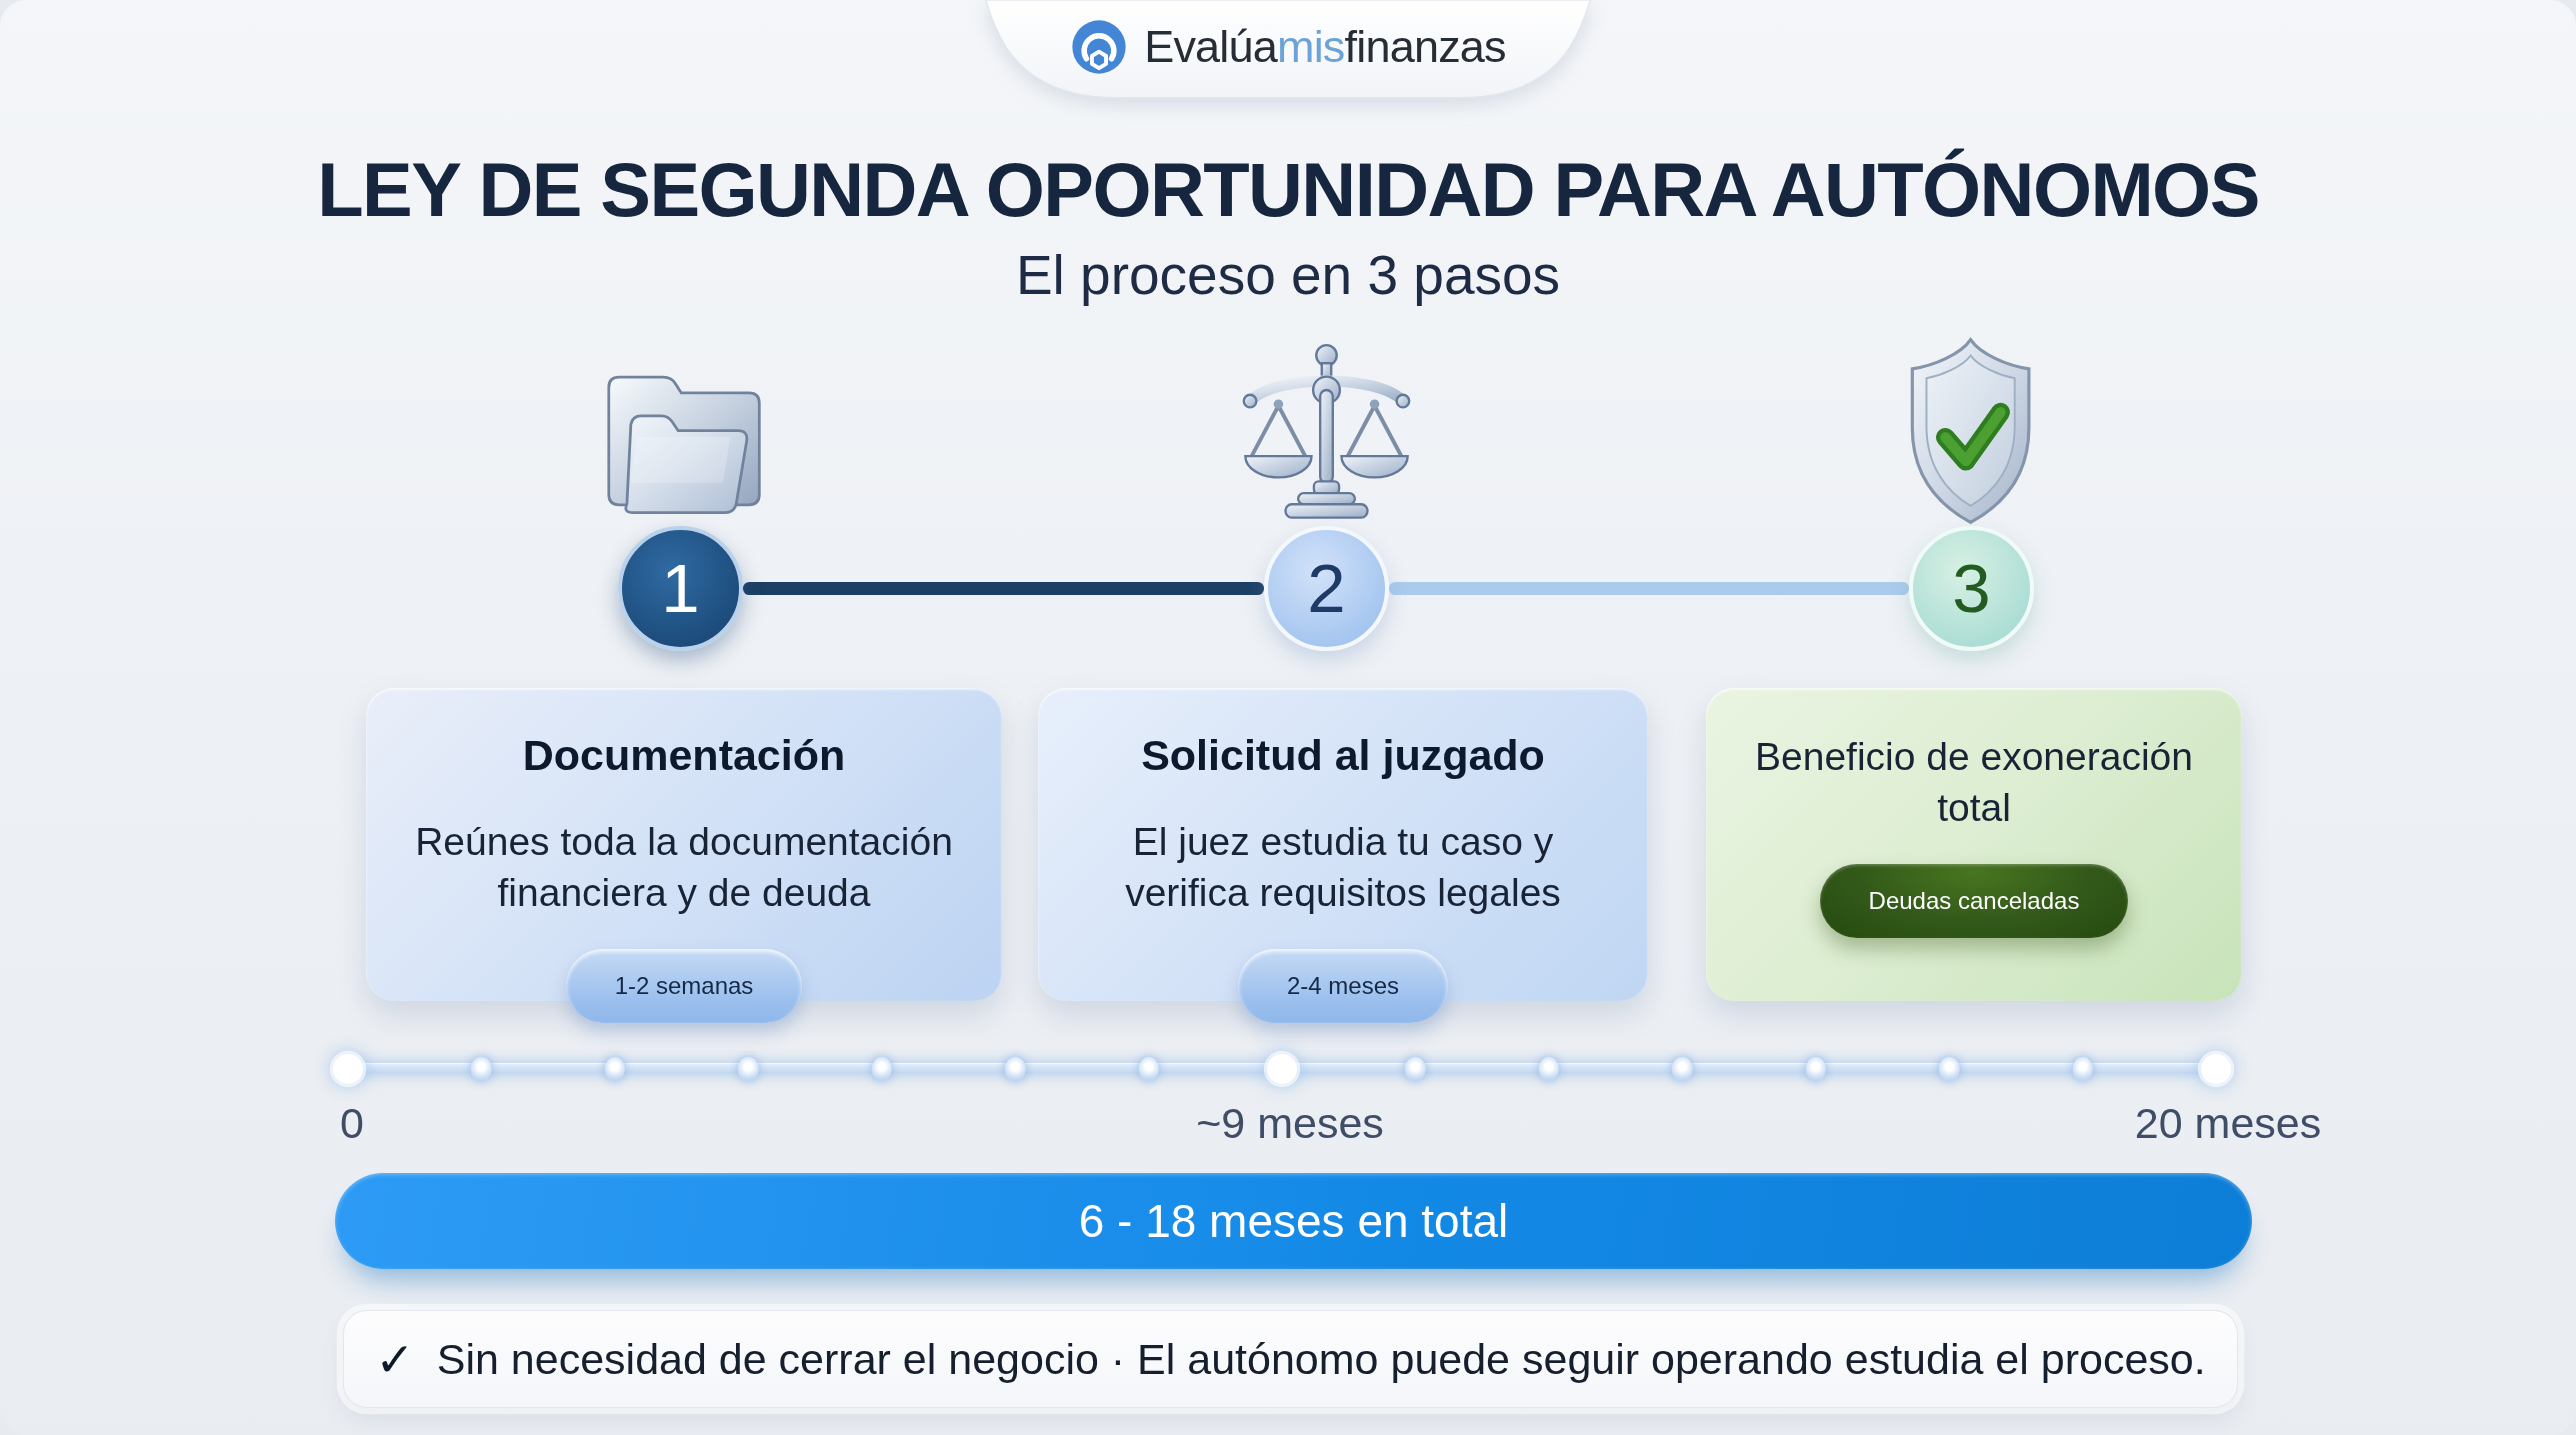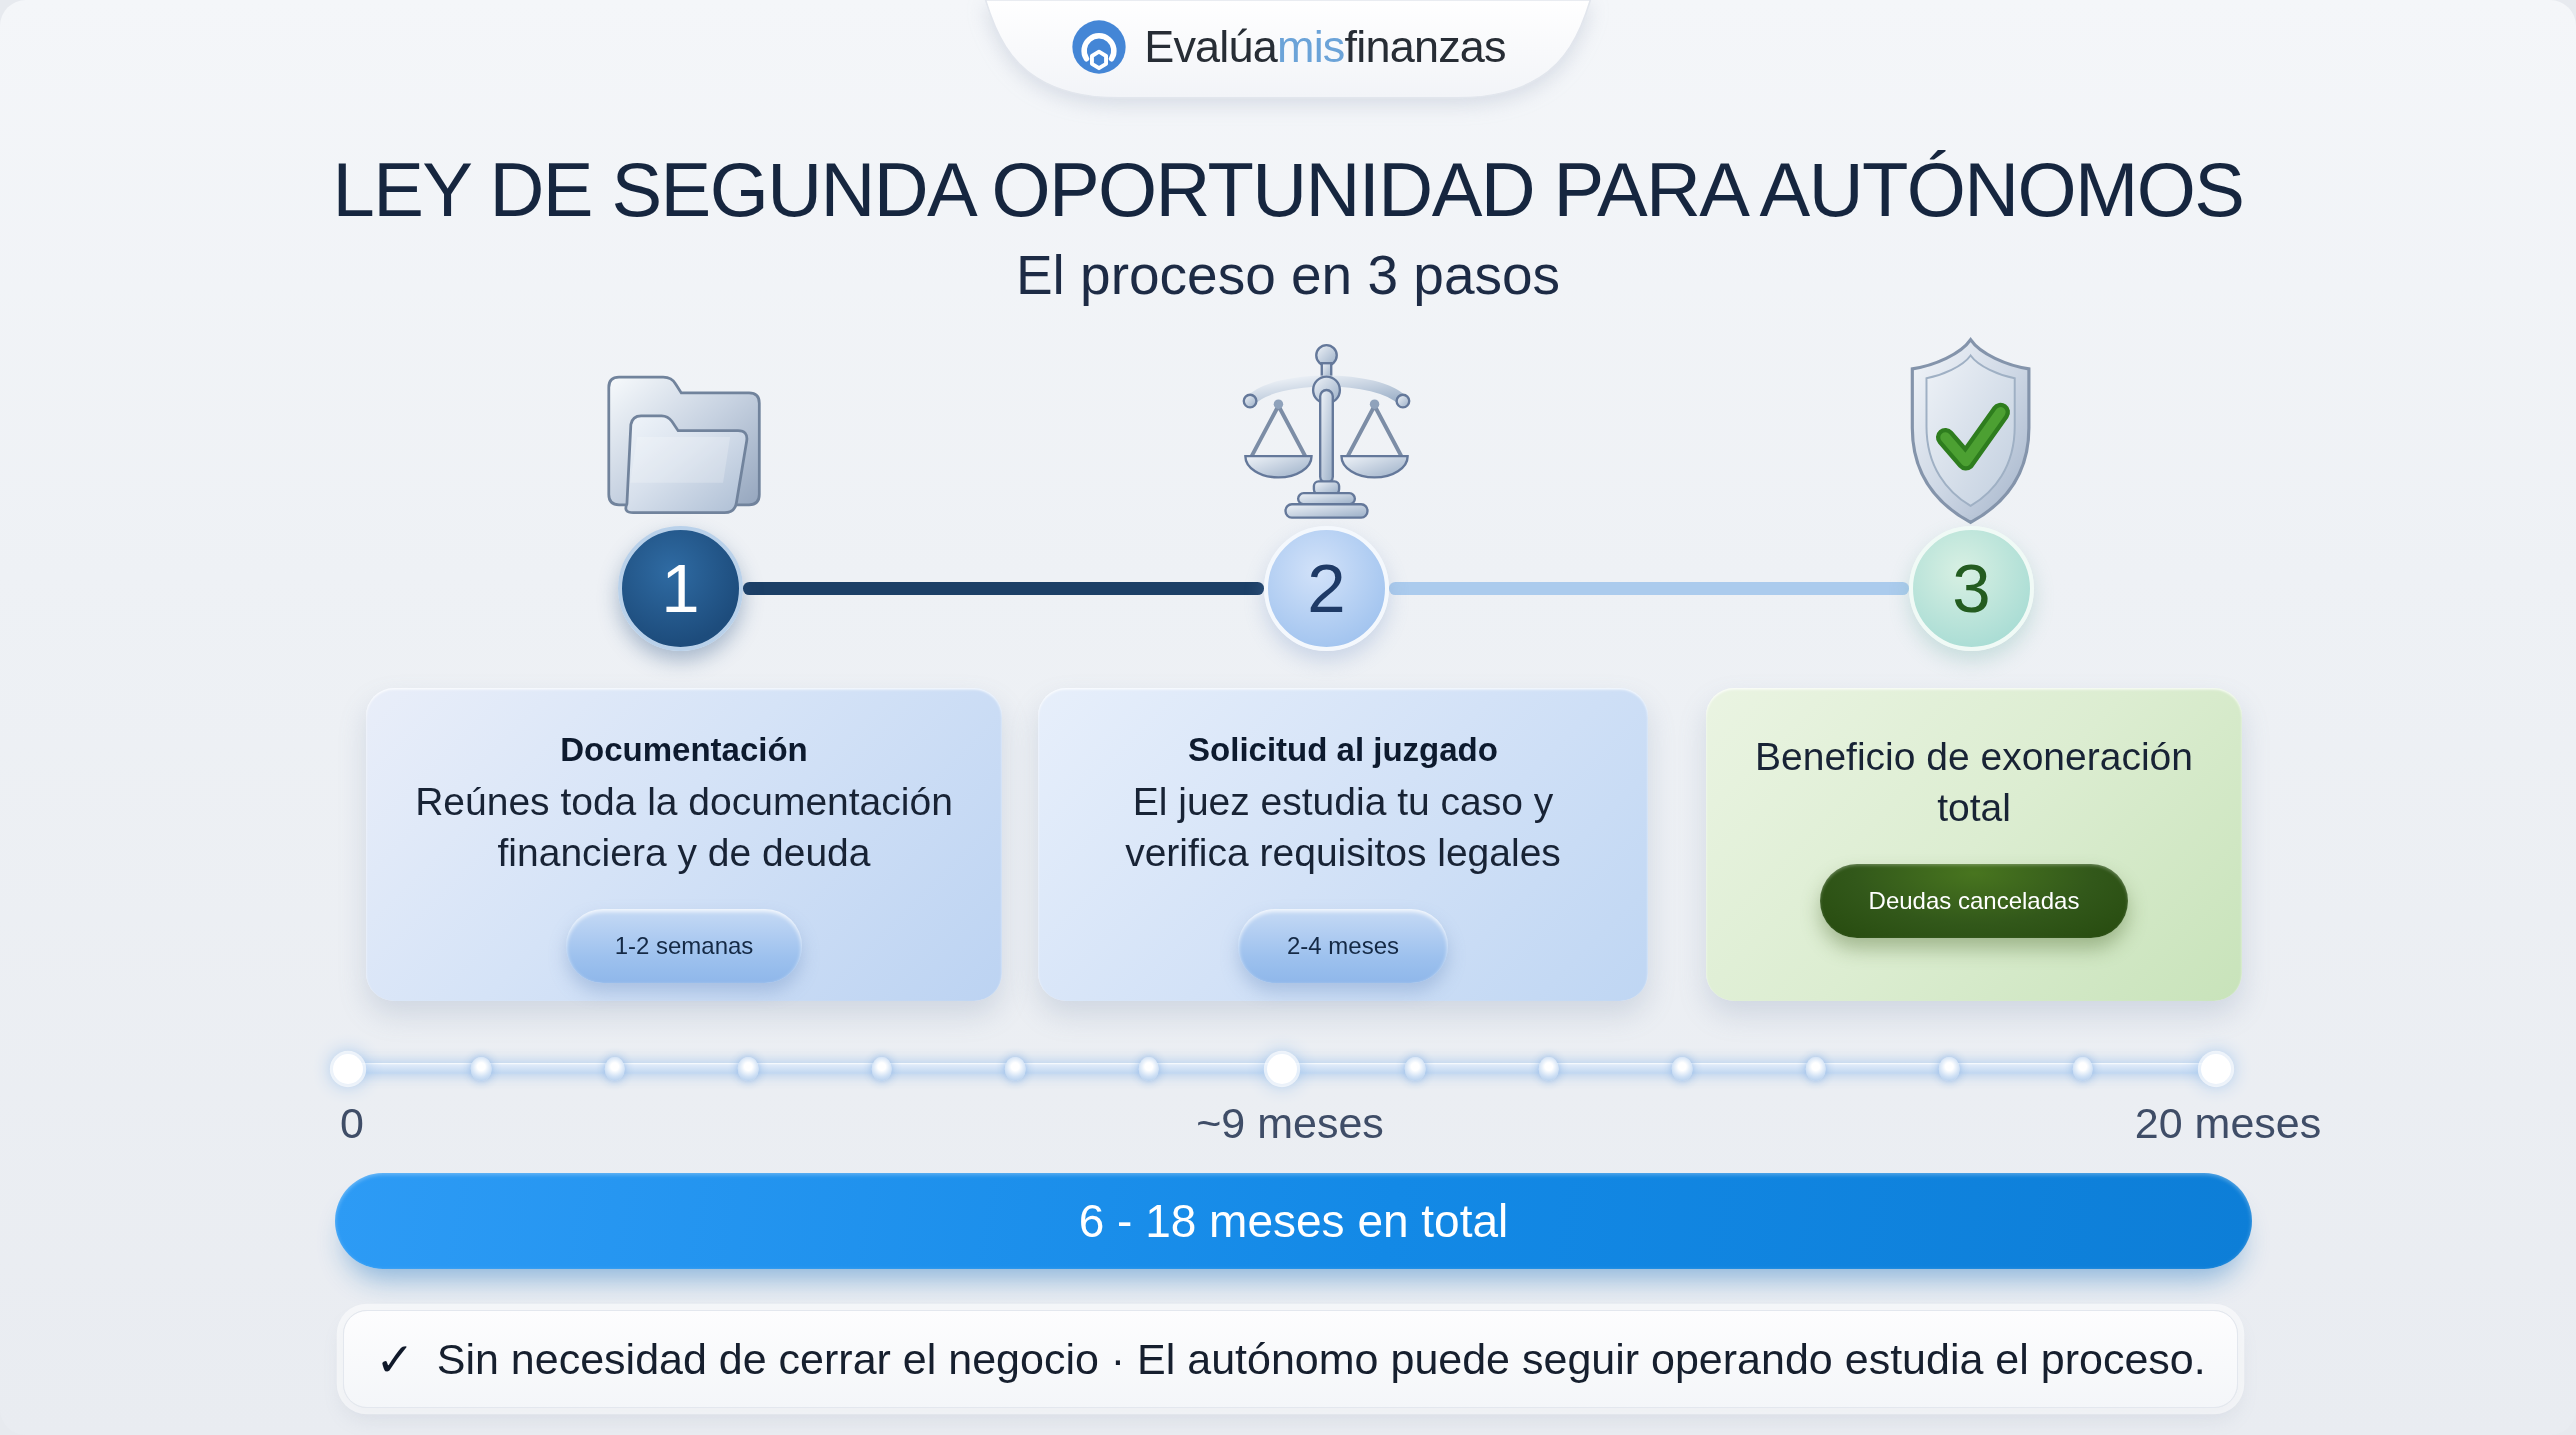--- a/index.html
+++ b/index.html
@@ -16,21 +16,21 @@
           width:608px; height:103px; }
   .badge svg.badge-bg{ position:absolute; inset:0;
           filter:drop-shadow(0 6.3px 9.5px rgba(140,155,180,.28)); }
   .badge-content{ position:absolute; left:0; right:0; top:14px; height:66px;
           display:flex; align-items:center; justify-content:center; gap:16px; }
   .logo-text{ font-size:45px; font-weight:500; letter-spacing:-0.8px; color:#272d35; }
   .logo-text .mid{ color:#6ba3d8; }
 
   
   .title{ position:absolute; top:150px; left:0; width:100%; text-align:center;
-          font-size:76px; line-height:1.05; font-weight:400; letter-spacing:-1.6px;
+          font-size:76px; line-height:1.05; font-weight:700; letter-spacing:-1.6px;
           color:#16263f; }
   .subtitle{ position:absolute; top:243px; left:0; width:100%; text-align:center;
           font-size:55px; font-weight:400; color:#1d2b45; }
 
   
   .step-icon{ position:absolute; }
   #icon-folder{ left:582px;  top:346px; }
   #icon-scales{ left:1228px; top:338px; }
   #icon-shield{ left:1890px; top:335px; }
 
@@ -54,21 +54,21 @@
   
   .card{ position:absolute; top:688px; height:313px; border-radius:28px;
          text-align:center; padding:43px 28px 0;
          box-shadow:0 14px 28px rgba(110,130,165,.22), inset 0 1.6px 2.4px rgba(255,255,255,.85); }
   .card.k1{ left:366px;  width:636px;
       background:linear-gradient(135deg,#e9eef9 0%,#d5e3f7 45%,#bcd3f2 100%); }
   .card.k2{ left:1038px; width:610px;
       background:linear-gradient(135deg,#e7effb 0%,#d3e2f7 50%,#bfd6f3 100%); }
   .card.k3{ left:1706px; width:536px;
       background:linear-gradient(135deg,#eaf4e2 0%,#dcedd1 50%,#c8e3ba 100%); }
-  .card-title{ font-size:33px; font-weight:700; color:#0d1a2e; margin-bottom:7px; }
+  .card-title{ font-size:43px; font-weight:700; color:#0d1a2e; margin-bottom:36px; }
   .card.k3 .card-title{ color:#0e1a10; }
   .card-body{ font-size:39px; line-height:1.32; color:#182335; }
   .pill{ display:inline-block; margin-top:30px; height:74px; line-height:74px;
          padding:0 49px; border-radius:37px; font-size:24px; font-weight:400; }
   .pill.blue{ background:linear-gradient(180deg,#c6daf5 0%,#9dc1ee 65%,#8fb7ea 100%);
          color:#142945;
          box-shadow:0 9.5px 17.4px rgba(110,145,195,.38), inset 0 2.4px 4px rgba(255,255,255,.85); }
   .pill.green{ background:radial-gradient(ellipse at 50% 12%,#48751f 0%,#32581a 55%,#264a0e 100%);
          color:#ffffff;
          box-shadow:0 11px 19px rgba(70,100,40,.38), inset 0 1.6px 3.2px rgba(255,255,255,.28); }

